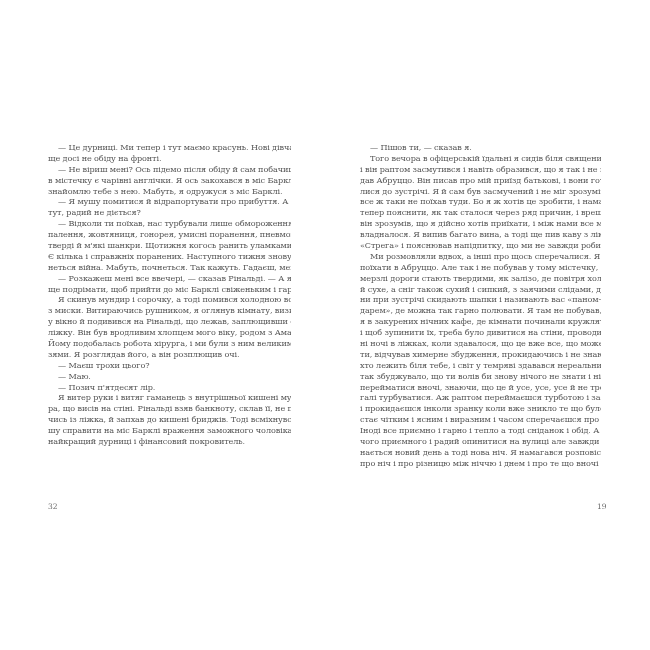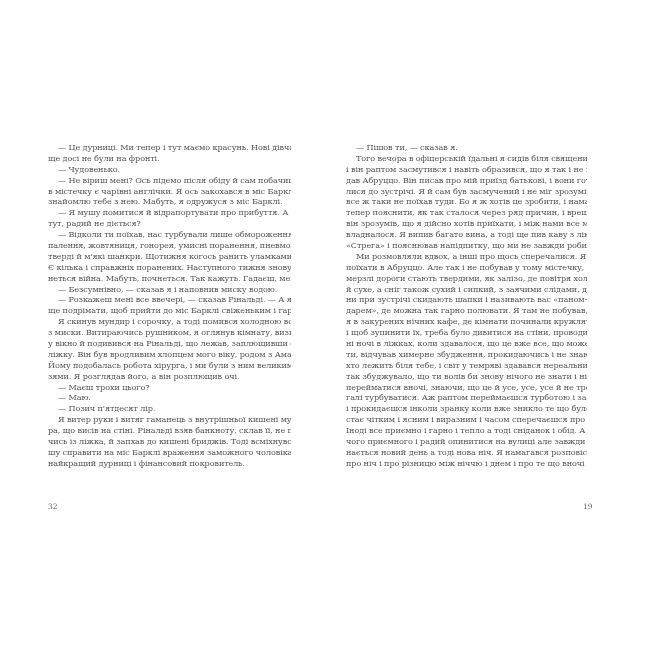--- a/index.html
+++ b/index.html
@@ -1,50 +1,48 @@
 <!DOCTYPE html>
 <html><head>
 <meta charset="utf-8">
 <style>
   html,body{margin:0;padding:0;}
   body{width:650px;height:650px;background:#ffffff;position:relative;overflow:hidden;
        font-family:"DejaVu Serif","Liberation Serif",serif;}
   .page{position:absolute;top:0;height:650px;}
   .page.left{left:0;width:325px;}
-  .page.right{left:311px;width:325px;}
+  .page.right{left:325px;width:325px;}
   .text{position:absolute;top:142px;width:243px;color:#555555;
         font-size:8.1px;line-height:10.9px;letter-spacing:-0.1px;}
   .left .text{left:48px;}
   .right .text{left:35px;width:241px;}
   .line{white-space:nowrap;display:block;text-align:justify;text-align-last:justify;height:10.9px;overflow:hidden;}
   .line.last{text-align-last:left;}
   .line.indent{padding-left:10px;}
   .pnum{position:absolute;top:502px;color:#6a6a6a;font-size:7.5px;}
   .left .pnum{left:48px;text-align:center;}
   .right .pnum{left:272px;}
 </style>
 </head>
 <body>
 
 <div class="page left">
   <div class="text" id="left-text">
       <span class="line indent">— Це дурниці. Ми тепер і тут маємо красунь. Нові дівчата, які</span>
-      <span class="line last">ще досі не були на фронті.</span>
-      <span class="line indent last">— Чудовенько.</span>
+      <span class="line last">ще досі не обіду на фронті.</span>
       <span class="line indent">— Не віриш мені? Ось підемо після обіду й сам побачиш. І ще</span>
       <span class="line">в містечку є чарівні англічки. Я ось закохався в міс Барклі. По-</span>
       <span class="line last">знайомлю тебе з нею. Мабуть, я одружуся з міс Барклі.</span>
       <span class="line indent">— Я мушу помитися й відрапортувати про прибуття. А що</span>
       <span class="line last">тут, радий не діється?</span>
       <span class="line indent">— Відколи ти поїхав, нас турбували лише обмороження, за-</span>
       <span class="line">палення, жовтяниця, гонорея, умисні поранення, пневмонія та</span>
       <span class="line">тверді й м'які шанкри. Щотижня когось ранить уламками скелі.</span>
       <span class="line">Є кілька і справжніх поранених. Наступного тижня знову поч-</span>
       <span class="line">неться війна. Мабуть, почнеться. Так кажуть. Гадаєш, мені варто</span>
-      <span class="line indent last">— Безсумнівно, — сказав я і наповнив миску водою.</span>
       <span class="line indent">— Розкажеш мені все ввечері, — сказав Рінальді. — А я мушу</span>
       <span class="line last">ще подрімати, щоб прийти до міс Барклі свіженьким і гарним.</span>
       <span class="line indent">Я скинув мундир і сорочку, а тоді помився холодною водою</span>
       <span class="line">з миски. Витираючись рушником, я оглянув кімнату, визирнув</span>
       <span class="line">у вікно й подивився на Рінальді, що лежав, заплющивши очі, на</span>
       <span class="line">ліжку. Він був вродливим хлопцем мого віку, родом з Амальфі.</span>
       <span class="line">Йому подобалась робота хірурга, і ми були з ним великими дру-</span>
       <span class="line last">зями. Я розглядав його, а він розплющив очі.</span>
       <span class="line indent last">— Маєш трохи цього?</span>
       <span class="line indent last">— Маю.</span>

